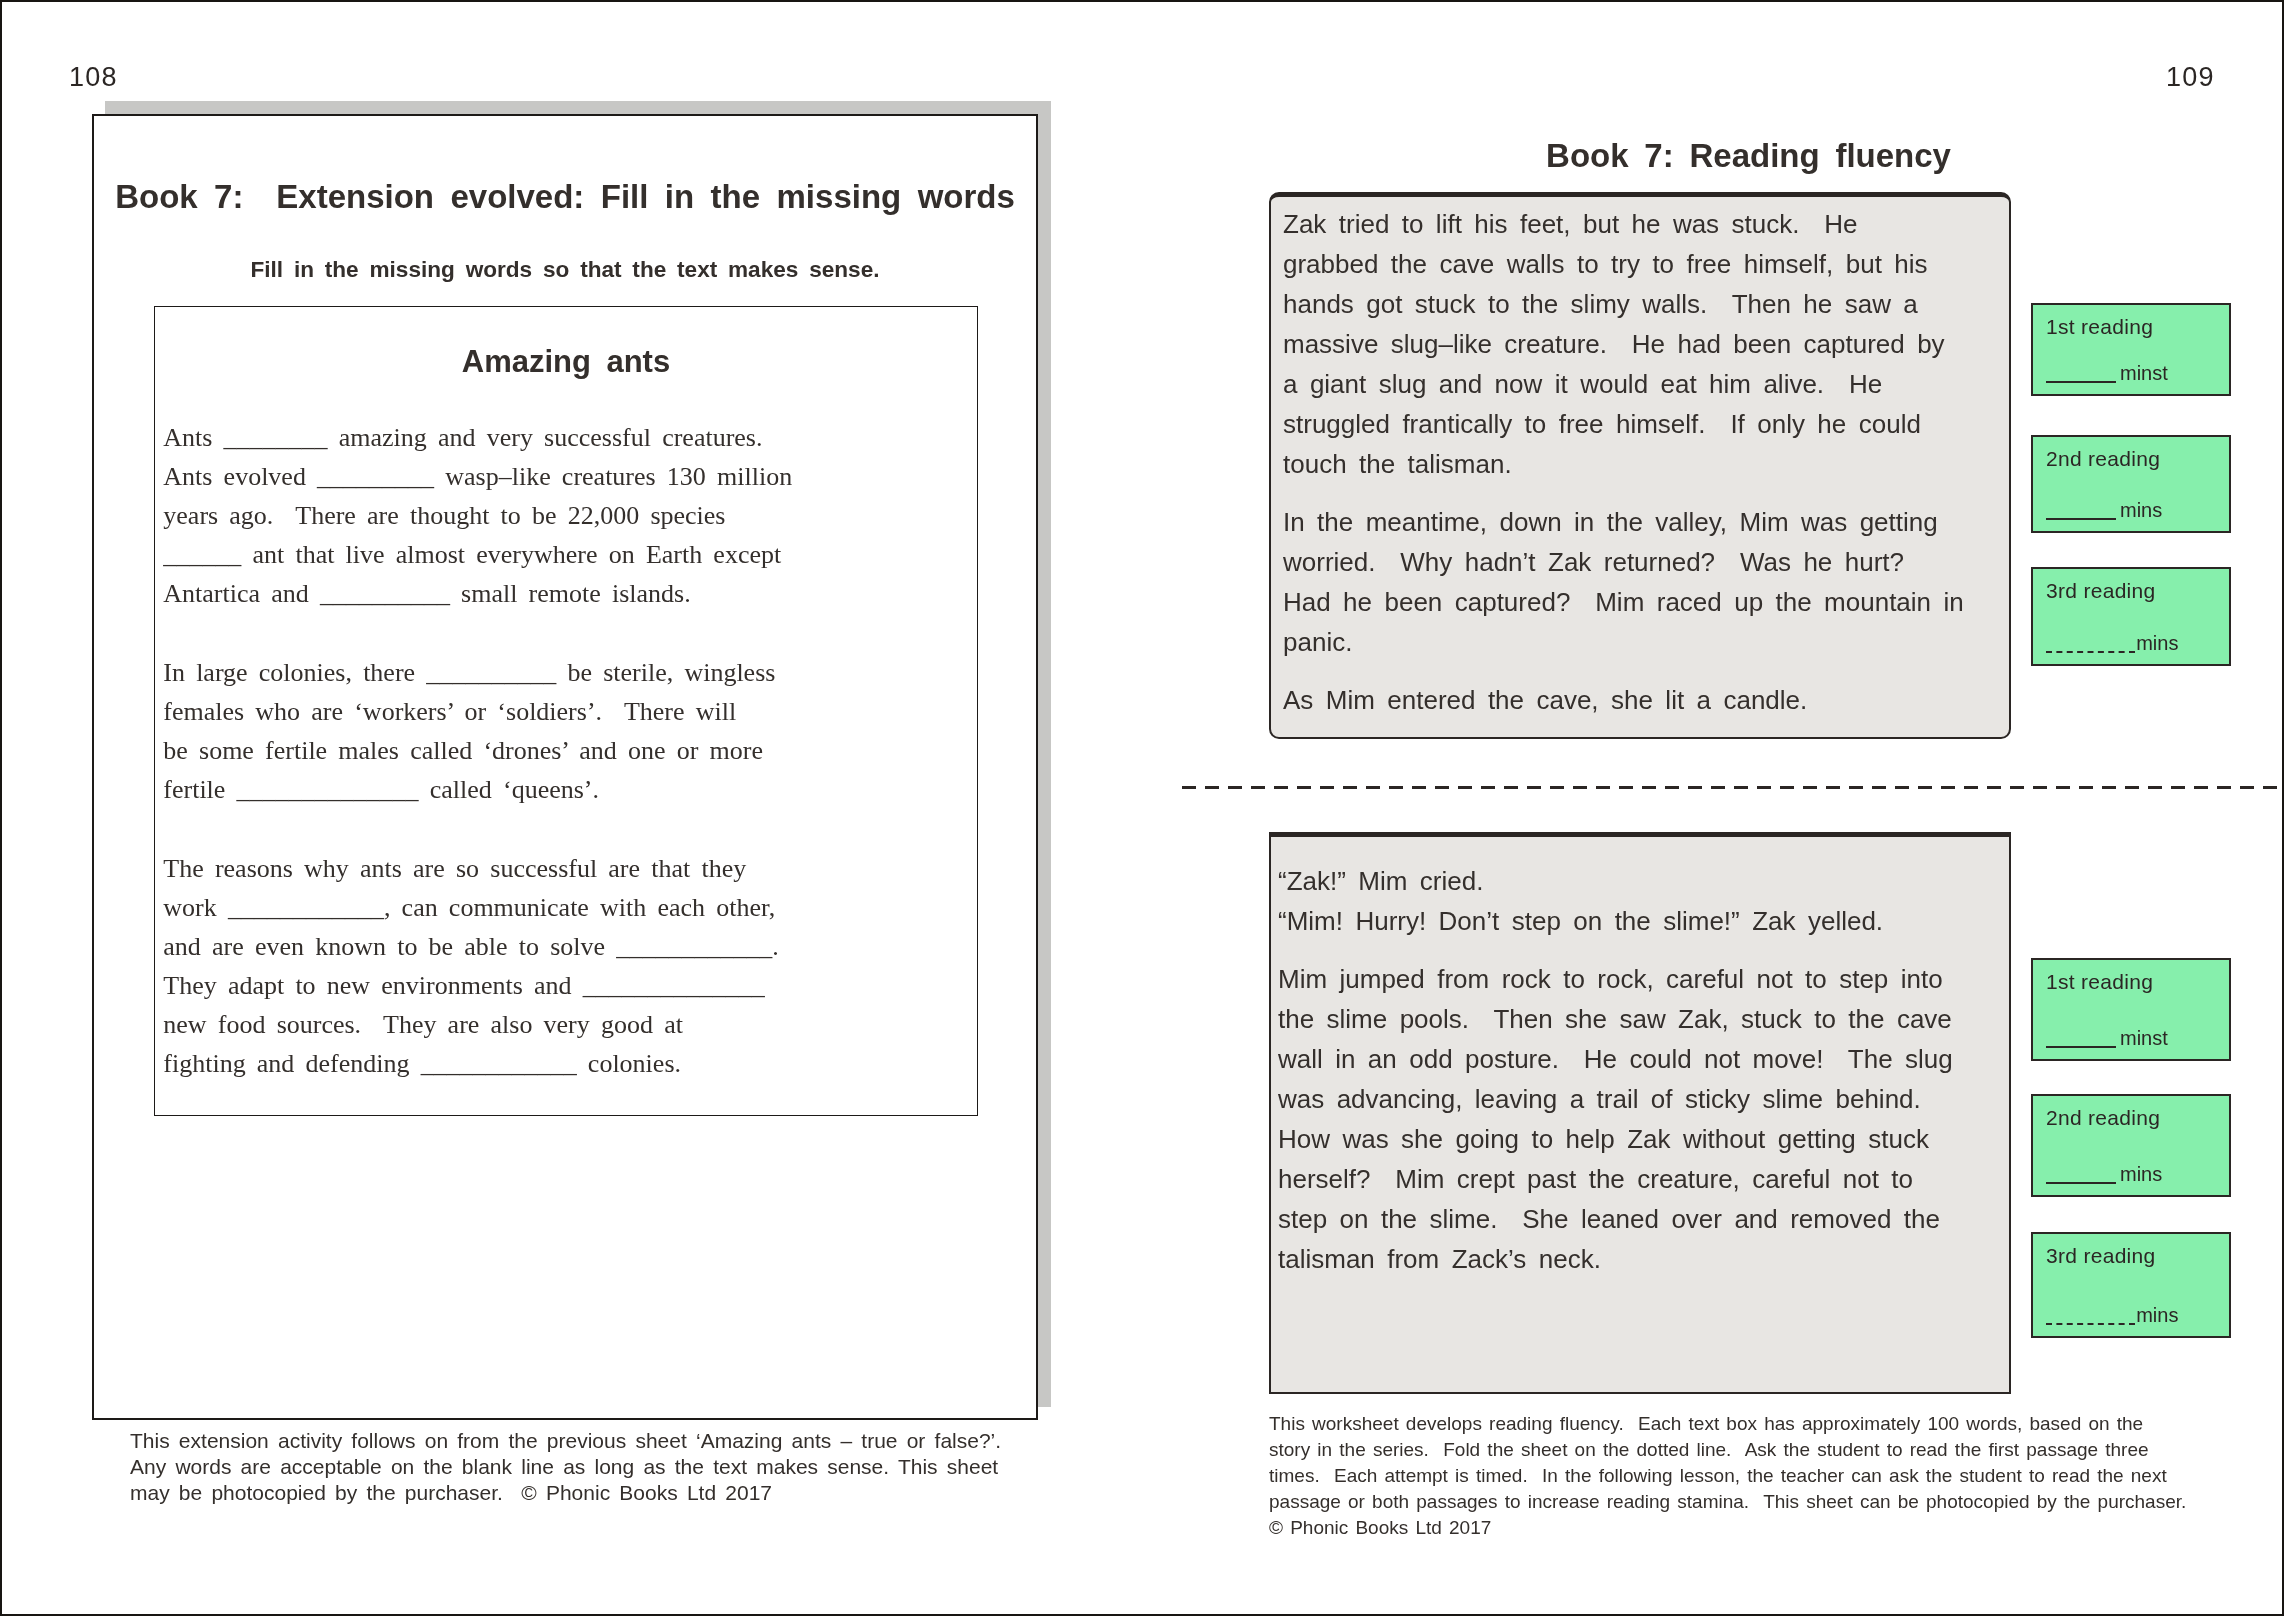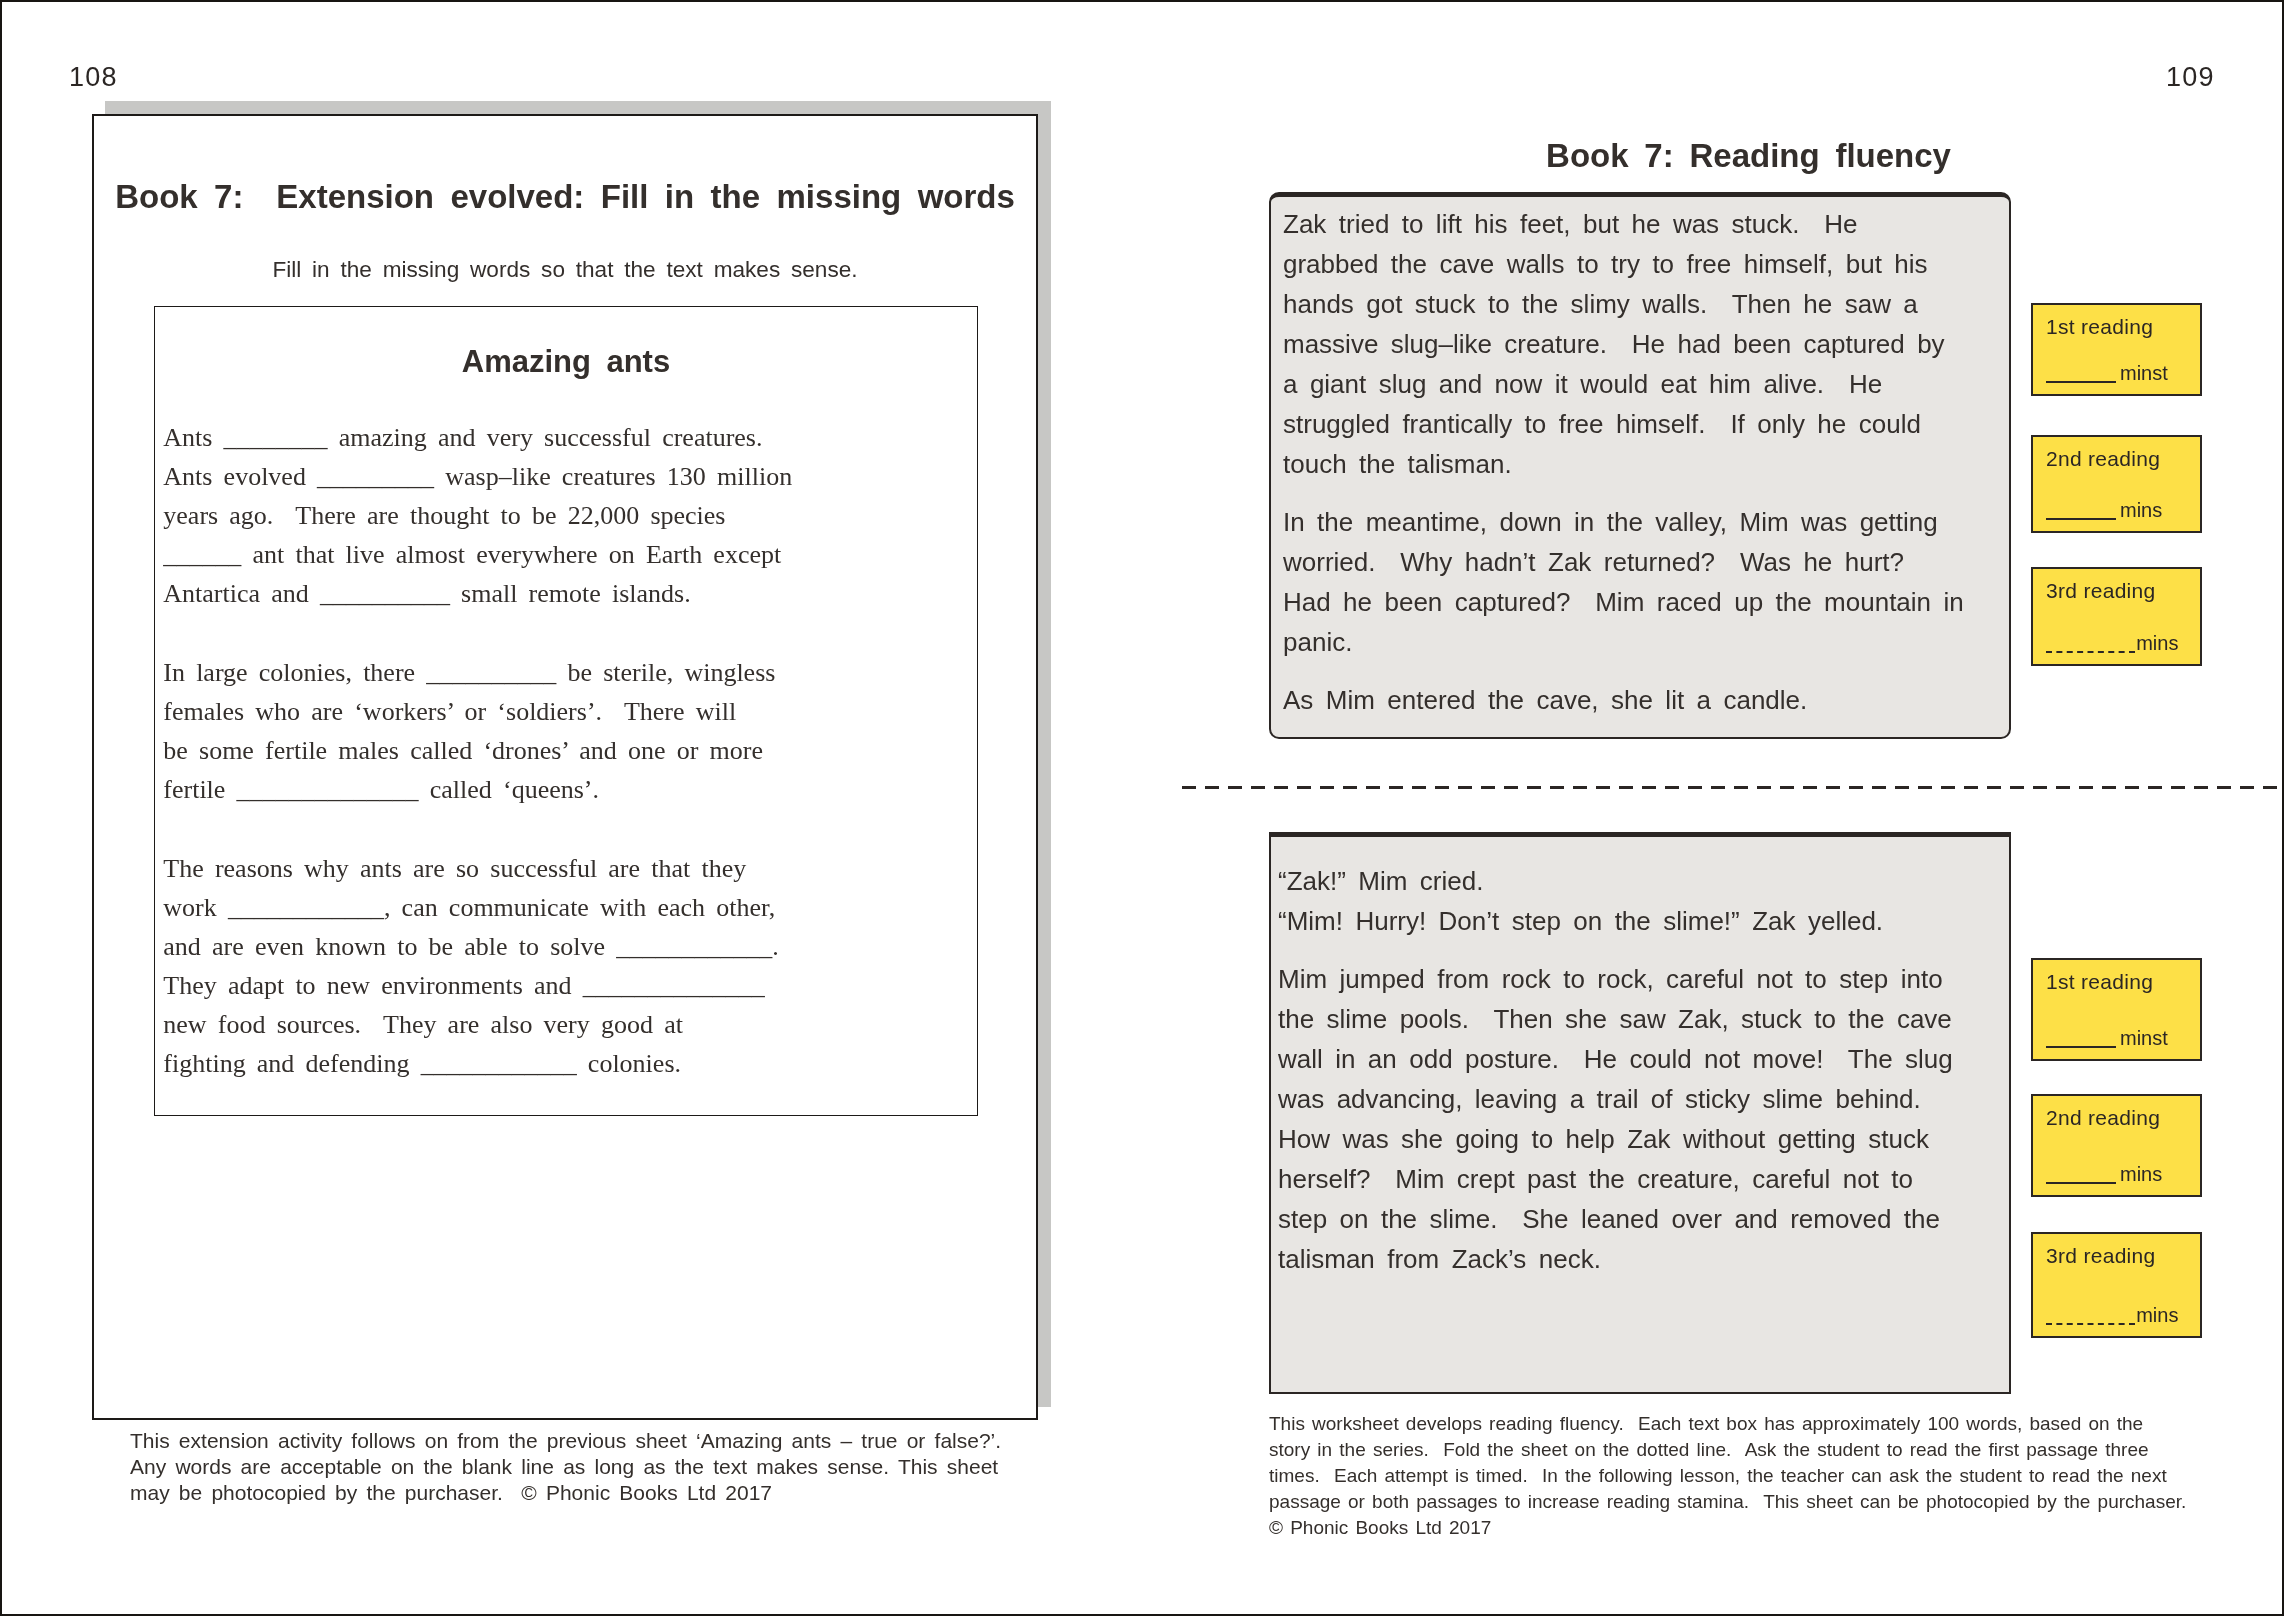--- a/index.html
+++ b/index.html
@@ -20,21 +20,21 @@
   .card{
     position:absolute;left:92px;top:114px;width:946px;height:1306px;
     background:#ffffff;border:2.4px solid #1d1a18;box-sizing:border-box;z-index:2;
   }
   .card-title{
     position:absolute;top:62px;left:0;right:0;text-align:center;
     font-size:33px;font-weight:700;line-height:38px;word-spacing:0.22em;white-space:pre;
   }
   .card-instruction{
     position:absolute;top:140px;left:0;right:0;text-align:center;
-    font-size:22.6px;line-height:28.6px;word-spacing:0.2em;white-space:pre;
+    font-size:22.6px;line-height:28.6px;word-spacing:0.2em;white-space:pre;font-weight:bold;
   }
   .story-box{
     position:absolute;top:190px;left:60px;width:824px;height:810px;
     border:1.8px solid #1d1a18;box-sizing:border-box;
   }
   .story-heading{
     margin-top:37px;text-align:center;font-size:31px;font-weight:700;word-spacing:0.22em;
   }
   .story-body{margin:38px 12px 0 8.3px;}
   .story-body .para{
@@ -57,22 +57,22 @@
   .passage.one{top:192px;height:547px;padding:7.1px 12px 0 12px;border-radius:10px;}
   .passage.two{top:832px;height:562px;padding:24px 12px 0 7px;}
   .passage .para{
     white-space:pre;font-size:26px;line-height:40px;word-spacing:0.2em;margin:0 0 18px 0;
   }
   .fold-line{
     position:absolute;left:1182px;top:786px;width:1099px;height:3px;
     background:repeating-linear-gradient(90deg,#2b2624 0 14.3px,transparent 14.3px 23px);
   }
   .rbox{
-    position:absolute;left:2031px;width:171px;box-sizing:border-box;
-    background:#fde047;border:2.4px solid #2b2624;
+    position:absolute;left:2031px;width:200px;box-sizing:border-box;
+    background:#86efac;border:2.4px solid #2b2624;
   }
   .rbox .rlabel{margin:9.5px 0 0 13px;font-size:21px;letter-spacing:0.3px;color:#2b2624;}
   .rbox .rrow{position:absolute;left:13px;right:7.1px;bottom:10.7px;display:flex;align-items:flex-end;}
   .rbox .rblank{display:inline-block;height:3.6px;}
   .rbox .rblank.solid{width:70px;border-bottom:2.4px solid #2b2624;}
   .rbox .rblank.dashed{width:89px;border-bottom:2.4px dashed #2b2624;}
   .rbox .runit{font-size:20px;color:#2b2624;line-height:20px;}
   .rbox .runit.gap{margin-left:4px;}
   .rbox .runit.nogap{margin-left:1.2px;}
   .rb-t1{top:303px;height:93px;}

